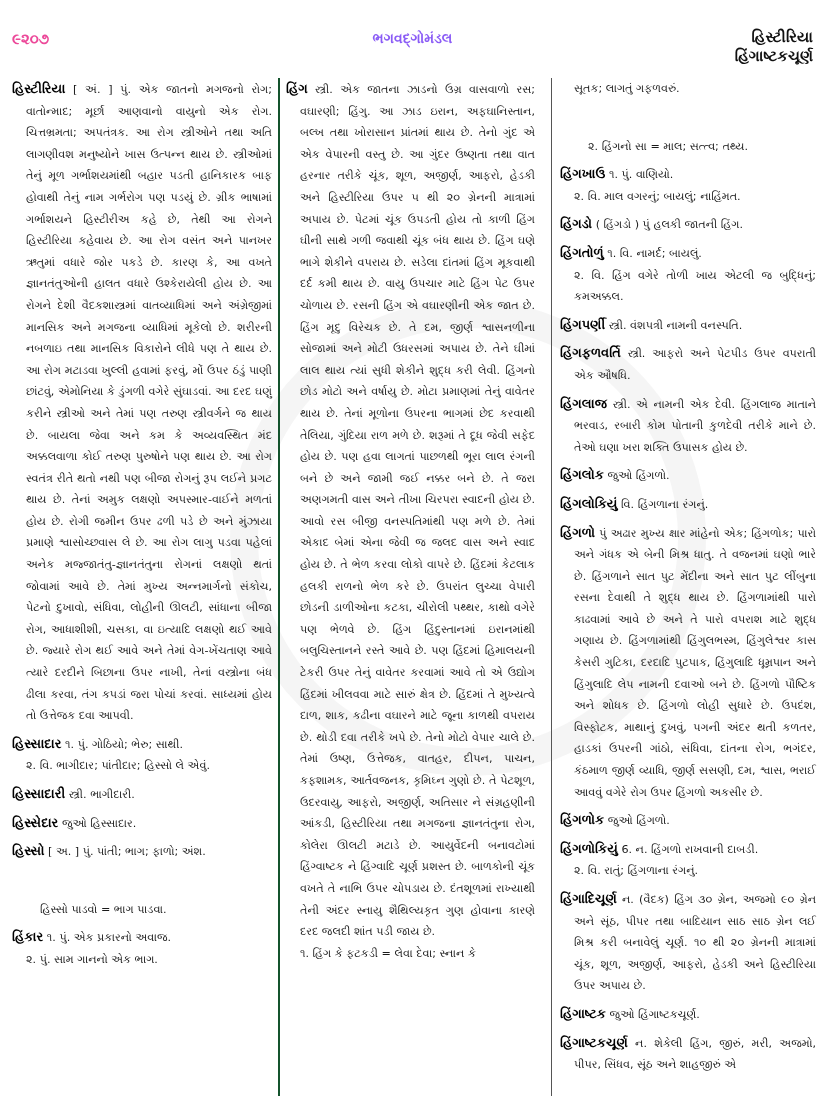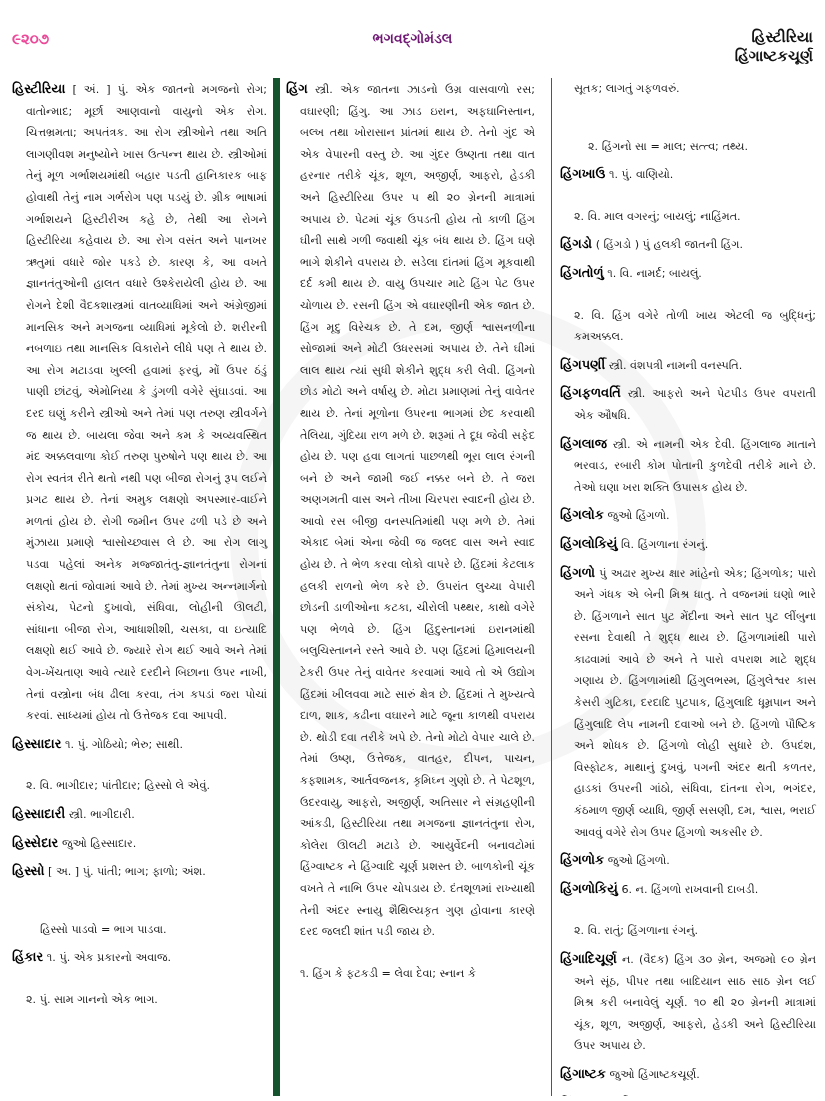--- a/index.html
+++ b/index.html
@@ -9,41 +9,41 @@
     color: #1a1a1a;
   }
   .header {
     position: absolute; left: 0; top: 0; width: 825px; height: 72px;
   }
   .page-num {
     position: absolute; left: 12px; top: 30px; font-size: 15px; font-weight: bold; color: #ec4899;
   }
   .book-title {
     position: absolute; left: 0; width: 825px; top: 30px; text-align: center;
-    font-size: 14px; font-weight: bold; color: #701a75;
+    font-size: 14px; font-weight: bold; color: #8b5cf6;
   }
   .guide {
     position: absolute; right: 12px; top: 28px; text-align: right;
     font-size: 15px; font-weight: bold; line-height: 19px; color: #111;
   }
   .columns {
     position: absolute; left: 8px; top: 78px; width: 812px; height: 1018px;
     display: flex;
   }
   .col {
     height: 100%; overflow: hidden; box-sizing: border-box;
     font-size: 11.2px; line-height: 21.6px; text-align: justify;
   }
-  .col-1 { width: 272px; padding: 0 6px 0 4px; border-right: 7px solid #14532d; }
+  .col-1 { width: 272px; padding: 0 6px 0 4px; border-right: 2px solid #14532d; }
   .col-2 { width: 272px; padding: 0 16px 0 6px; border-right: 1px solid #555; }
   .col-3 { width: 268px; padding: 0 4px 0 8px; }
   .entry { margin: 0 0 6px 0; }
   .entry .line { padding-left: 14px; text-indent: -14px; }
   .hw { font-weight: bold; font-size: 13px; color: #000; }
-  .sub { padding-left: 14px; margin-top: 20px; }
+  .sub { padding-left: 14px; }
   .sub2 { padding-left: 28px; margin-top: 36px; }
   .cont { padding-left: 14px; }
   .watermark {
     position: absolute; left: 230px; top: 300px; width: 420px; height: 420px;
     border-radius: 50%; border: 28px solid rgba(200,200,200,0.18); pointer-events: none;
   }
 </style>
 </head>
 <body>
 

